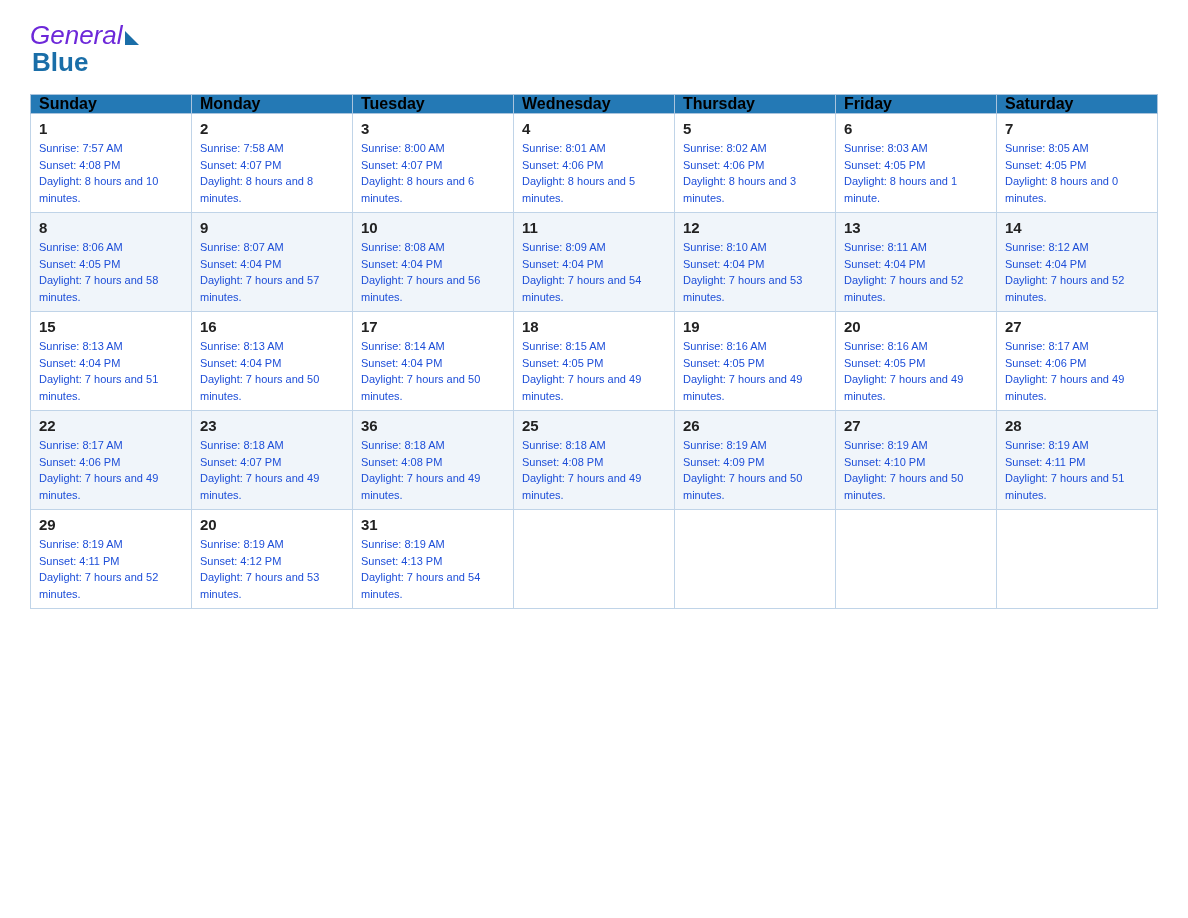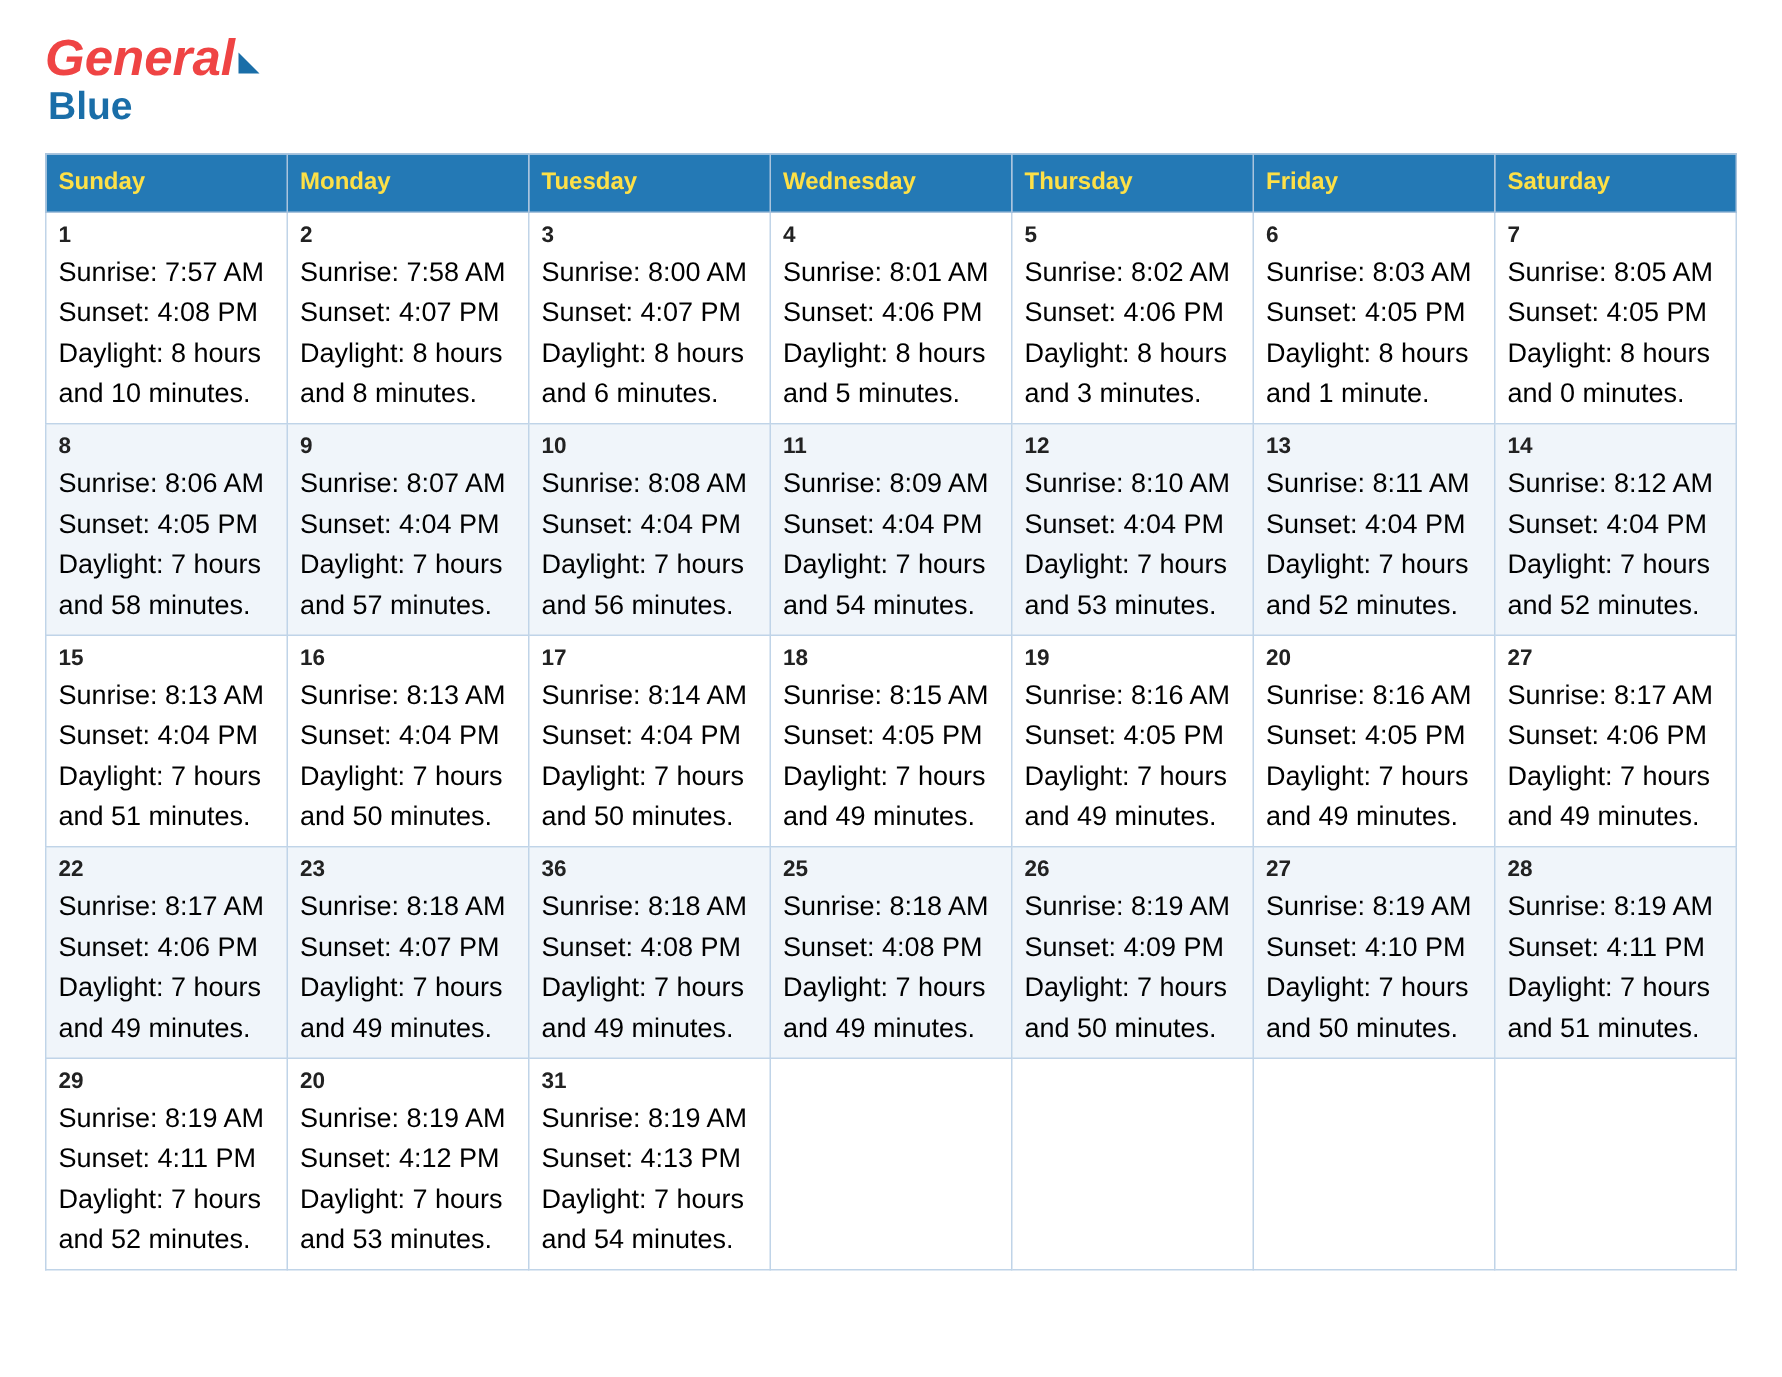--- a/index.html
+++ b/index.html
@@ -15,23 +15,23 @@
       justify-content: space-between;
       align-items: flex-start;
       margin-bottom: 16px;
     }
     .logo {
       display: flex;
       flex-direction: column;
       align-items: flex-start;
     }
     .logo-general {
-      font-size: 34px;
-      font-weight: bold;
-      color: #ef4444;
+      font-size: 26px;
+      font-weight: normal;
+      color: #6d28d9;
       font-style: italic;
     }
     .logo-triangle {
       width: 0;
       height: 0;
       border-left: 14px solid #1a6ea8;
       border-top: 14px solid transparent;
       border-bottom: 0px solid transparent;
       margin-left: 2px;
       margin-top: 4px;
@@ -55,24 +55,24 @@
       font-size: 20px;
       color: #444;
       margin-top: 2px;
     }
     .calendar {
       width: 100%;
       border-collapse: collapse;
     }
     .calendar th {
       background-color: #2479b5;
-      color: #fde047;
+      color: #000000;
       font-size: 16px;
       font-weight: bold;
-      padding: 10px 8px;
+      padding: 0 8px;
       text-align: left;
       border: 1px solid #aac4dd;
     }
     .calendar td {
       border: 1px solid #c0d4e8;
       vertical-align: top;
       padding: 6px 8px;
       width: calc(100% / 7);
       font-size: 13px;
       color: #333;
@@ -82,23 +82,23 @@
     .calendar tr:nth-child(even) td {
       background: #f0f5fa;
     }
     .day-num {
       font-size: 15px;
       font-weight: bold;
       margin-bottom: 3px;
       color: #222;
     }
     .day-info {
-      font-size: 18px;
+      font-size: 11px;
       line-height: 1.5;
-      color: #000000;
+      color: #1d4ed8;
     }
     .empty-cell {
       background: #fff !important;
     }
     .calendar tr:nth-child(even) td.empty-cell {
       background: #f0f5fa !important;
     }
     .logo-row {
       display: flex;
       align-items: center;

